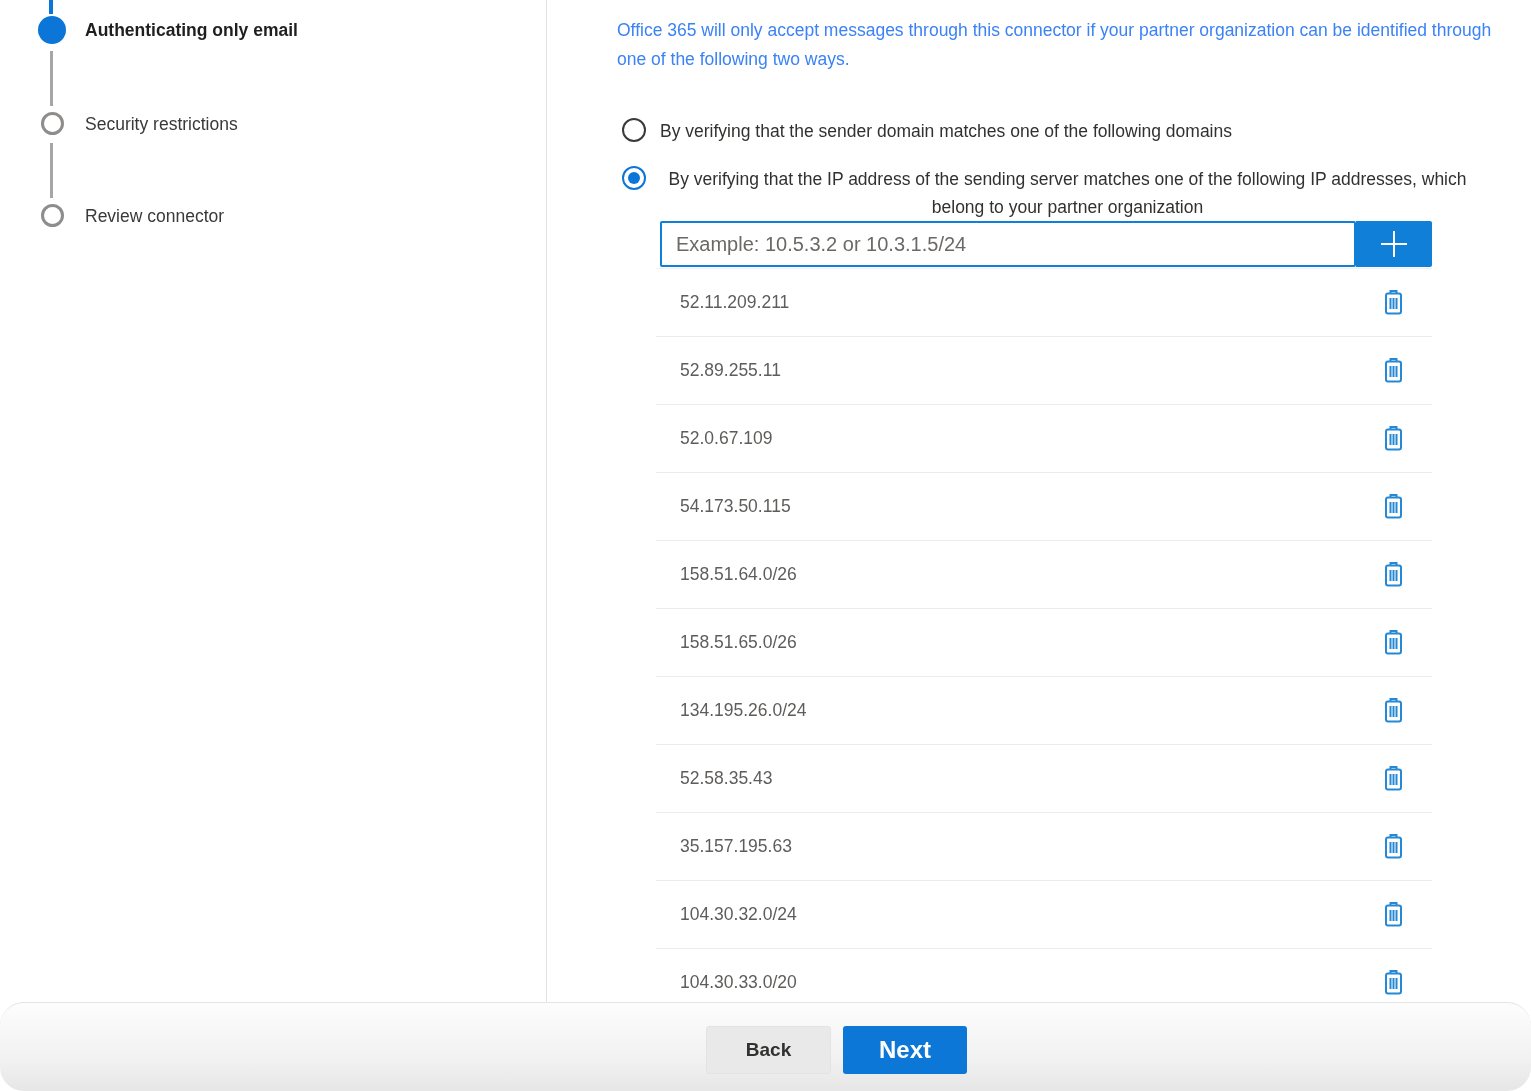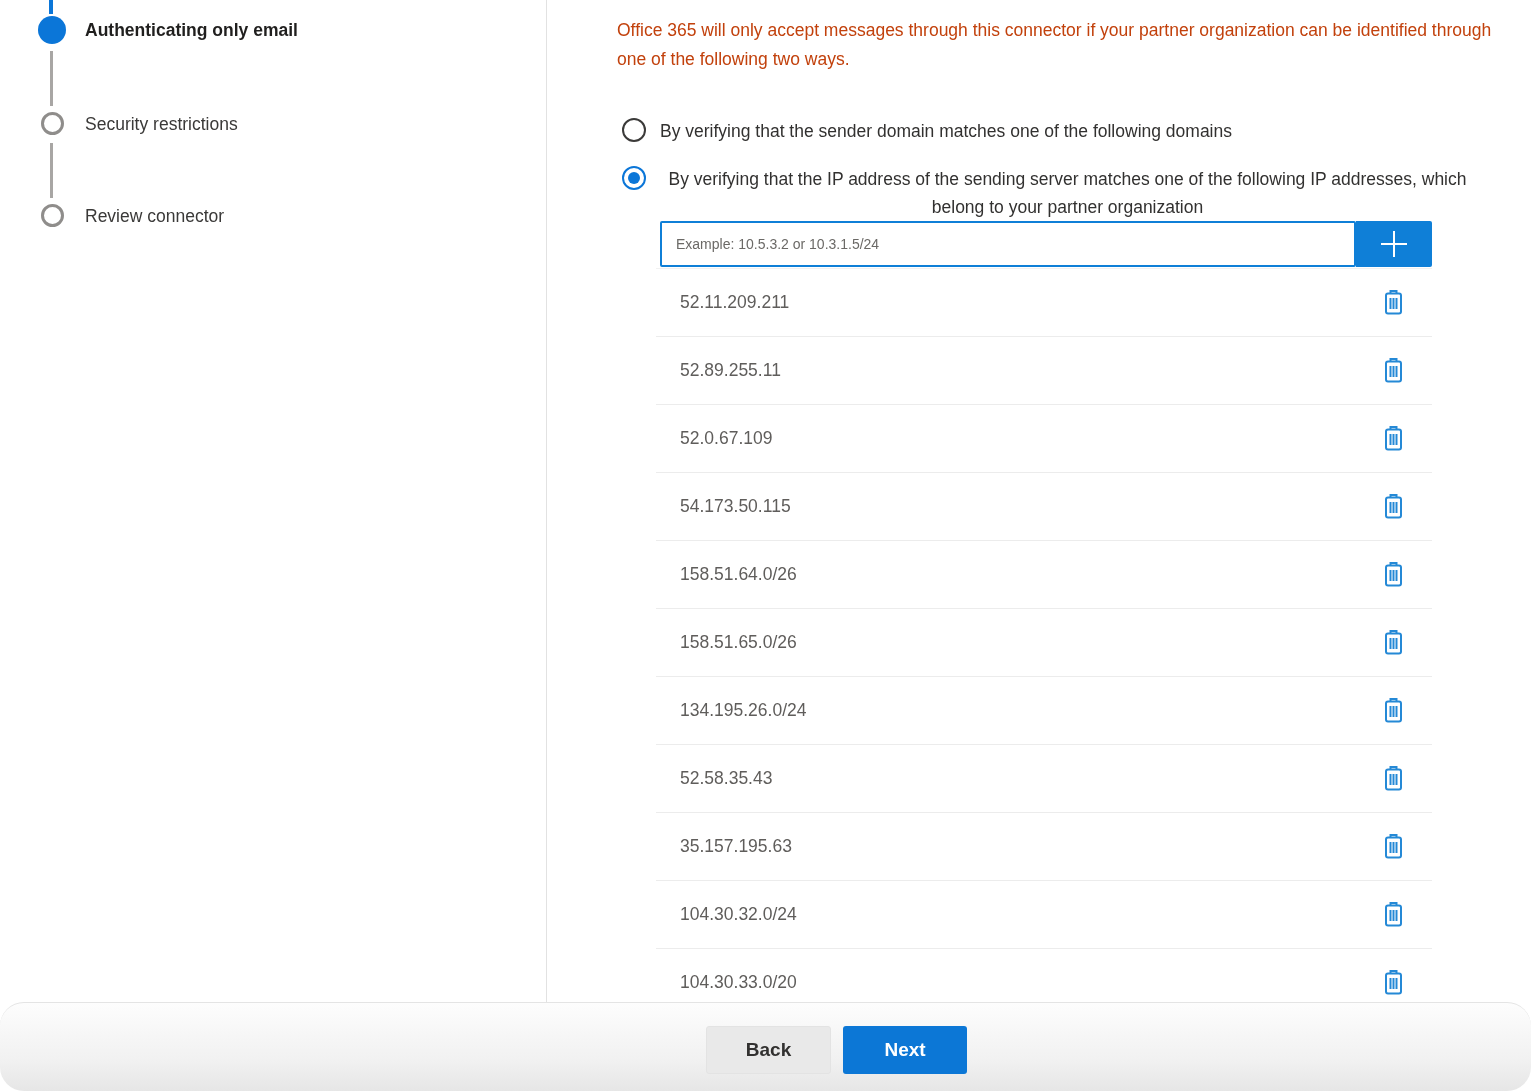--- a/index.html
+++ b/index.html
@@ -43,21 +43,21 @@
     position: absolute; left: 85px; font-size: 17.5px; color: #3a3938;
     white-space: nowrap;
   }
   .step-label.active { font-weight: bold; color: #201f1e; top: 20px; }
   .label-2 { top: 114px; text-align: center; }
   .label-3 { top: 206px; }
 
   
   .description {
     position: absolute; left: 617px; top: 16px; width: 906px;
-    font-size: 17.5px; line-height: 28.5px; color: #c2410c;
+    font-size: 17.5px; line-height: 28.5px; color: #3b82f6;
   }
 
   .radio-row { position: absolute; left: 622px; display: flex; align-items: flex-start; text-align: center; }
   .radio-1 { top: 117px; }
   .radio-2 { top: 165px; }
   .radio-circle {
     flex: 0 0 auto; width: 24px; height: 24px; border-radius: 50%;
     border: 2px solid #3b3a39; background: #fff; position: relative; margin-top: 1px;
   }
   .radio-circle.selected { border-color: #0b76d8; }
@@ -67,21 +67,21 @@
   }
   .radio-label {
     margin-left: 14px; font-size: 17.5px; line-height: 28px; color: #323130;
   }
   .radio-2 .radio-label { width: 815px; }
 
   
   .ip-input {
     position: absolute; left: 660px; top: 221px; width: 696px; height: 46px;
     border: 2px solid #0f7fd7; border-radius: 2px; outline: none;
-    font-family: "Liberation Sans", sans-serif; font-size: 14px; color: #323130;
+    font-family: "Liberation Sans", sans-serif; font-size: 20px; color: #323130;
     padding: 0 14px; background: #fff;
   }
   .ip-input::placeholder { color: #6b6966; opacity: 1; }
   .add-btn {
     position: absolute; left: 1356px; top: 221px; width: 76px; height: 46px;
     background: #0f7fd7; border: none; border-radius: 0 2px 2px 0;
     cursor: pointer; display: flex; align-items: center; justify-content: center;
   }
 
   
@@ -109,21 +109,21 @@
   }
   .back-btn {
     position: absolute; left: 706px; top: 23px; width: 125px; height: 48px;
     background: #e9e9e9; border: 1px solid #e3e3e3; border-radius: 3px;
     font-family: "Liberation Sans", sans-serif; font-size: 19px; font-weight: bold;
     color: #323130; cursor: pointer;
   }
   .next-btn {
     position: absolute; left: 843px; top: 23px; width: 124px; height: 48px;
     background: #0c77d6; border: none; border-radius: 3px;
-    font-family: "Liberation Sans", sans-serif; font-size: 19px; font-weight: bold;
+    font-family: "Liberation Sans", sans-serif; font-size: 24px; font-weight: bold;
     color: #ffffff; cursor: pointer;
   }
 </style>
 </head>
 <body>
 
 <div class="content-area">
 
   <div class="stepper">
     <div class="rail-seg blue seg-0"></div>

